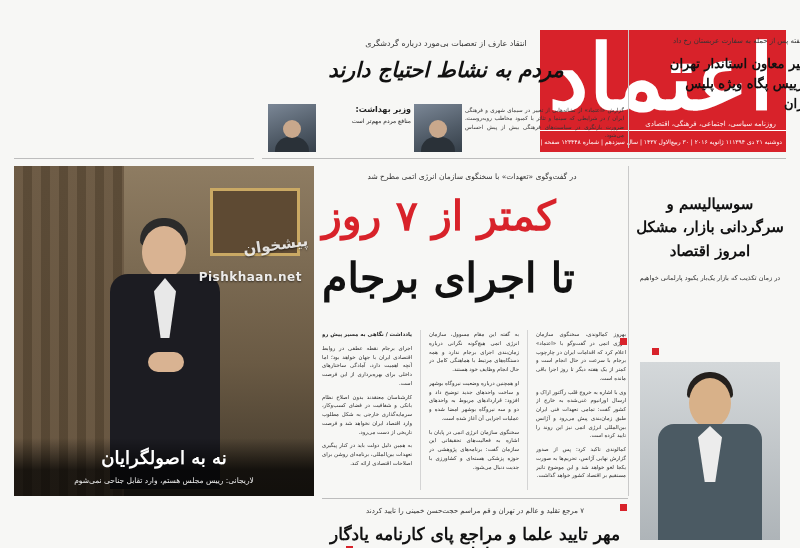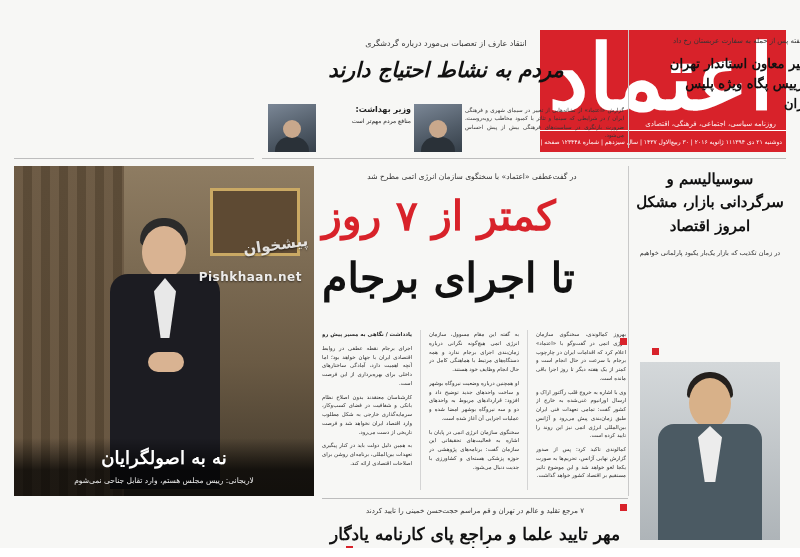--- a/index.html
+++ b/index.html
@@ -371,21 +371,21 @@
     direction: rtl;
     text-align: center;
   }
   .rail2 .lead { font-size: 6.5px; color: #333; line-height: 1.6; }
   .rail2 .rail-title {
     font-family: "DejaVu Serif", "Liberation Serif", serif;
     font-size: 15px;
     font-weight: bold;
     color: #111;
     line-height: 1.55;
-    margin-top: 0;
+    margin-top: 25px;
   }
   .rail2 .rail-foot {
     font-size: 6.5px;
     color: #333;
     line-height: 1.6;
     margin-top: 10px;
   }
   .rail-divider2 {
     position: absolute;
     left: 628px;
@@ -528,21 +528,21 @@
     <div class="mp-person-shirt"></div>
     <div class="mp-person-hands"></div>
     <div class="watermark">پیشخوان</div>
     <div class="watermark2">Pishkhaan.net</div>
     <div class="photo-caption">
       <div class="pc-title">نه به اصولگرایان</div>
       <div class="pc-sub">لاریجانی: رییس مجلس هستم، وارد تقابل جناحی نمی‌شوم</div>
     </div>
   </div>
 
-  <div class="lead-kicker">در گفت‌عطفی «اعتماد» با سخنگوی سازمان انرژی اتمی مطرح شد</div>
+  <div class="lead-kicker">در گفت‌وگوی «تعهدات» با سخنگوی سازمان انرژی اتمی مطرح شد</div>
   <div class="lead-title">
     <span>کمتر از</span>
     <span>۷</span>
     <span>روز</span>
     <div class="blk">تا اجرای برجام</div>
   </div>
 
   <div class="lead-cols">
     <div class="lead-col">
       <p>بهروز کمالوندی، سخنگوی سازمان انرژی اتمی در گفت‌وگو با «اعتماد» اعلام کرد که اقدامات ایران در چارچوب برجام با سرعت در حال انجام است و کمتر از یک هفته دیگر تا روز اجرا باقی مانده است.</p>

